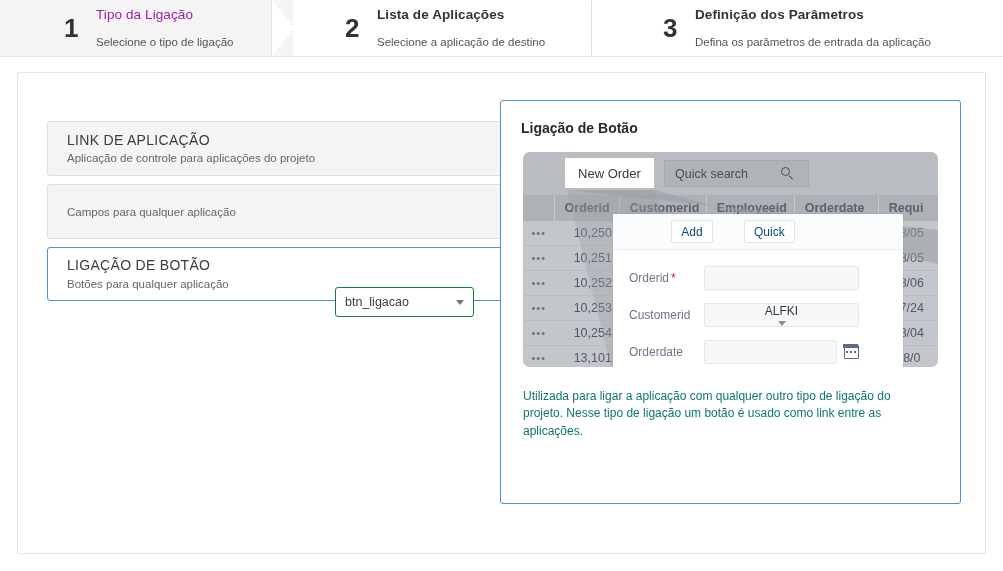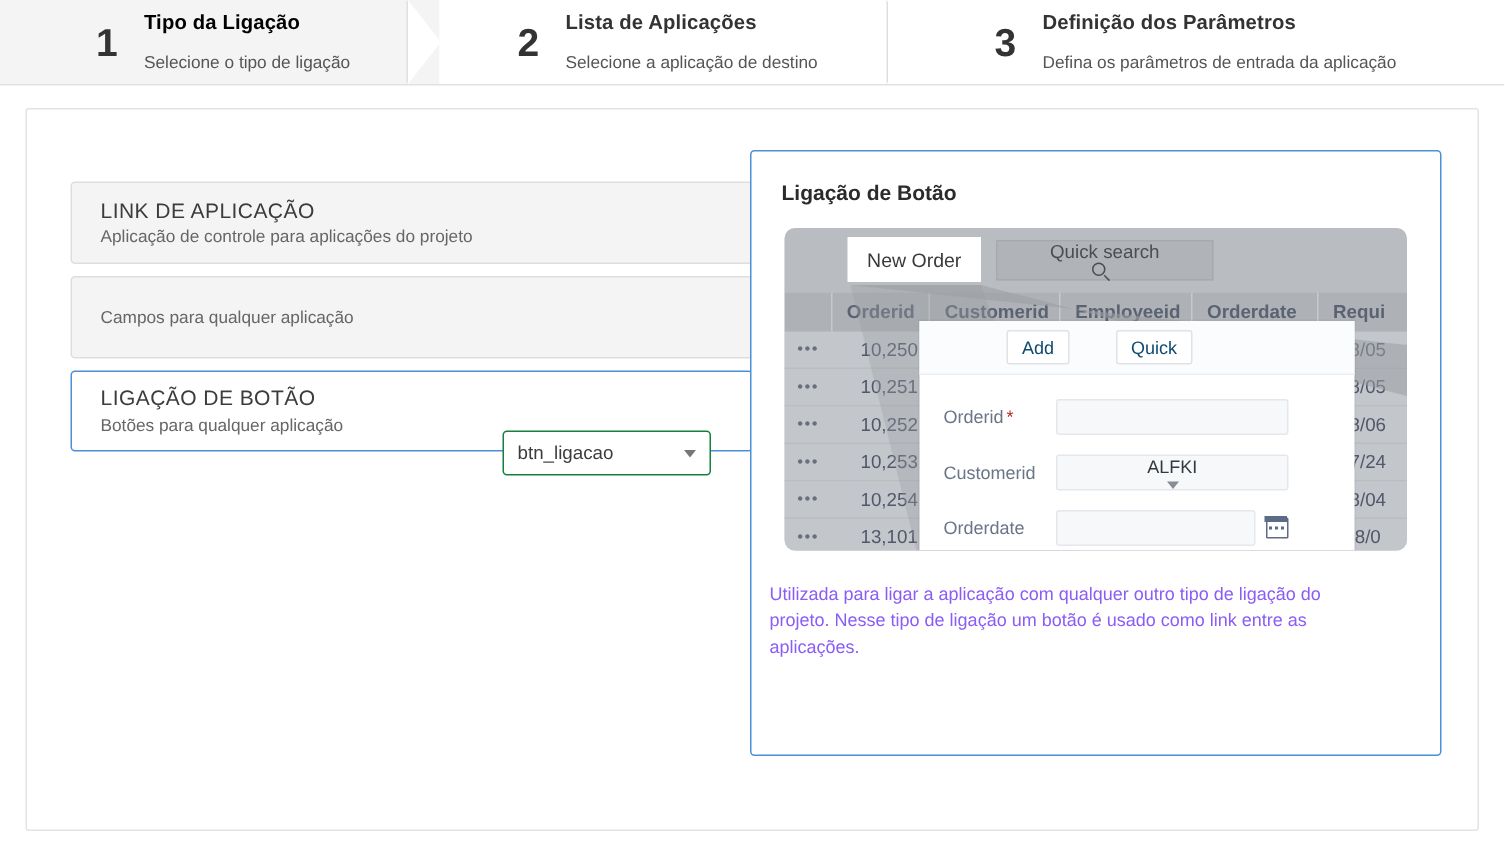--- a/index.html
+++ b/index.html
@@ -66,21 +66,21 @@
   }
   .step.s2 .step-num { margin-left: 52px; }
   .step.s3 .step-num { margin-left: 50px; }
   .step-txt { line-height: 1.25; }
   .step-title {
     font-size: 13.5px;
     font-weight: bold;
     color: #333333;
     letter-spacing: 0.1px;
   }
-  .step.s1 .step-title { color: #000000; font-weight: bold; }
+  .step.s1 .step-title { color: #a21caf; font-weight: normal; }
   .step-sub {
     font-size: 11.5px;
     color: #555555;
     margin-top: 11px;
   }
 
   
   .content-card {
     position: absolute;
     left: 17px; top: 72px;
@@ -191,21 +191,20 @@
     left: 141px; top: 8px;
     width: 145px; height: 27px;
     background: #b0b3b8;
     border: 1px solid #a6a9ae;
     display: flex;
     align-items: center;
     padding: 0 10px;
     font-size: 12.5px;
     color: #4a4d52;
     z-index: 4;
-    flex-direction: column;
   }
   .quick-search .qs-label { flex: 1; }
   .qs-icon {
     position: relative;
     width: 13px; height: 13px;
     margin-right: 4px;
   }
   .qs-icon .ring {
     position: absolute; left: 0; top: 0;
     width: 9px; height: 9px;
@@ -370,24 +369,24 @@
   }
   .cal-icon .dots i {
     width: 2px; height: 2px;
     background: #5c6b86;
     display: block;
   }
 
   
   .preview-desc {
     position: absolute;
-    left: 12px; top: 287px;
+    left: 22px; top: 287px;
     width: 386px;
     font-size: 12px;
-    color: #8b5cf6;
+    color: #0f766e;
     line-height: 1.45;
   }
 </style>
 </head>
 <body>
 
 <div id="page">
 
   <div class="stepper">
 

